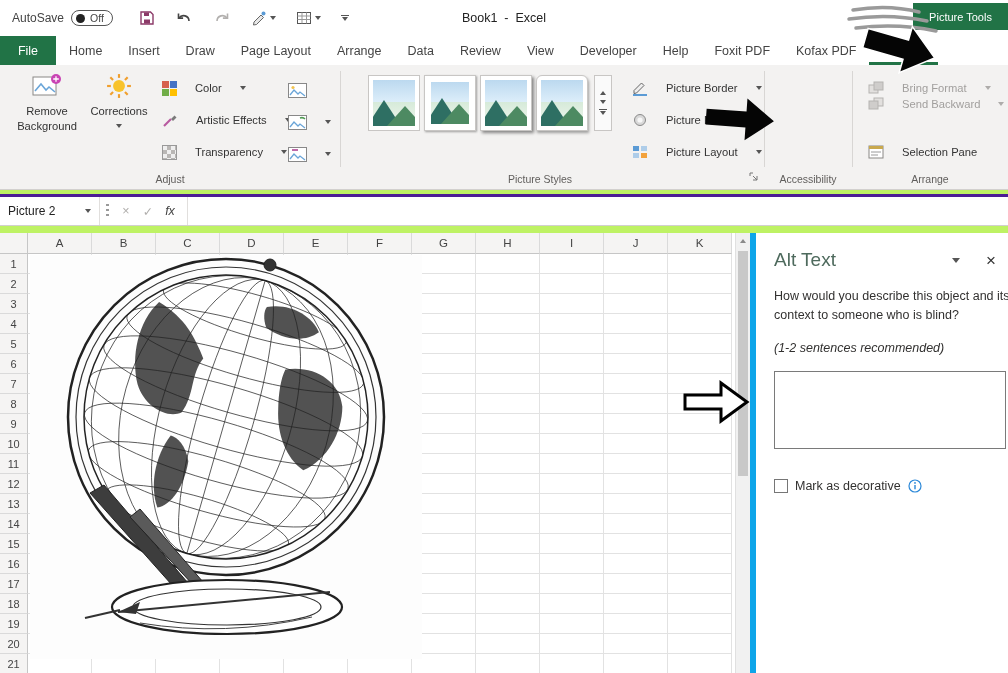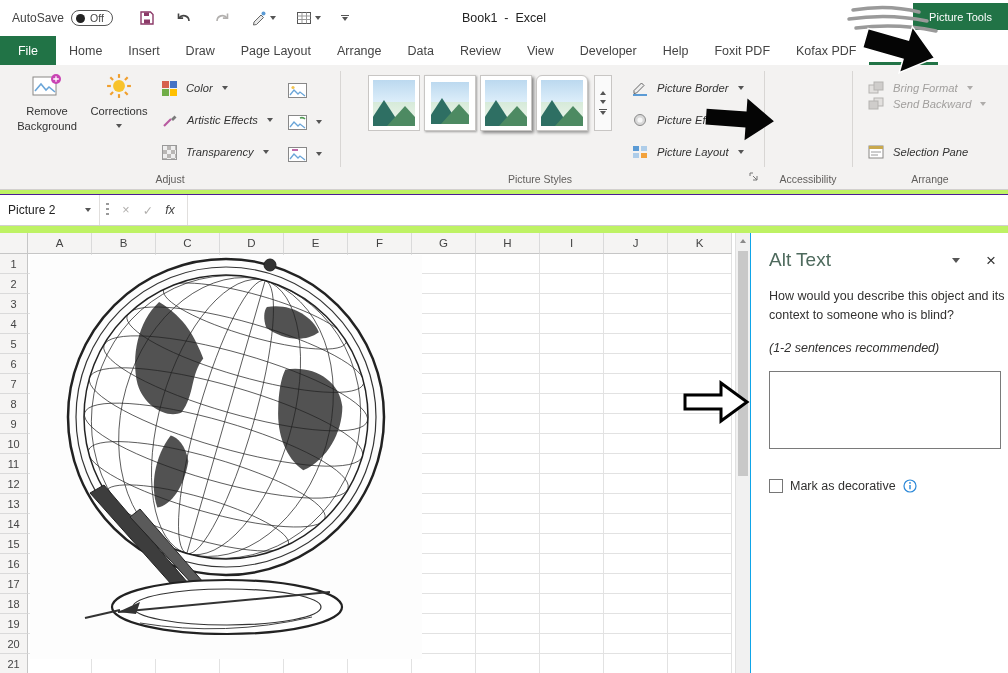--- a/index.html
+++ b/index.html
@@ -21,21 +21,21 @@
   .tabrow { position:absolute; top:36px; left:0; right:0; height:29px; background:#fff; display:flex; align-items:stretch; }
   .tab-file { width:56px; background:#217346; color:#fff; display:flex; align-items:center; justify-content:center; font-size:12.5px; }
   .tab { padding:0 13px; display:flex; align-items:center; font-size:12.5px; color:#444; }
   .tab-format { color:#217346; border-bottom:3px solid #217346; font-weight:bold; }
 
   
   .ribbon { position:absolute; top:65px; left:0; right:0; height:125px; background:#f3f2f1; border-bottom:1px solid #d2d0ce; font-size:11.2px; }
   .vsep { position:absolute; top:6px; bottom:22px; width:1px; background:#d8d6d4; }
   .group-label { position:absolute; bottom:4px; text-align:center; font-size:10.5px; color:#605e5c; }
   .big-btn { position:absolute; top:8px; display:flex; flex-direction:column; align-items:center; gap:5px; text-align:center; line-height:1.3; cursor:default; }
-  .small-row { position:absolute; display:flex; align-items:center; gap:9px; height:22px;font-style:italic; }
+  .small-row { position:absolute; display:flex; align-items:center; gap:18px; height:22px; }
   .caret { width:0; height:0; border-left:3.5px solid transparent; border-right:3.5px solid transparent; border-top:4px solid #555; display:inline-block; }
   .caret.gray { border-top-color:#aeacaa; }
   .checker { width:15px; height:15px; background-image:linear-gradient(45deg,#b9b7b5 25%,transparent 25%,transparent 75%,#b9b7b5 75%),linear-gradient(45deg,#b9b7b5 25%,#efefef 25%,#efefef 75%,#b9b7b5 75%); background-size:8px 8px; background-position:0 0,4px 4px; border:1px solid #999; }
   .color-grid { width:15px; height:15px; display:grid; grid-template-columns:1fr 1fr; grid-template-rows:1fr 1fr; gap:1px; }
   .color-grid span { display:block; }
 
   .thumb { width:52px; height:56px; background:#fff; border:1px solid #c8c6c4; padding:4px; position:absolute; top:10px; }
   .scene { width:100%; height:100%; position:relative; overflow:hidden; background:linear-gradient(180deg,#bcd9ef 0%,#ddeefa 48%,#d6ead9 48%,#f0f7ef 100%); }
   .scene::before { content:""; position:absolute; left:-6px; bottom:0; width:34px; height:26px; background:#2e6f63; clip-path:polygon(50% 0,100% 100%,0 100%); }
   .scene::after { content:""; position:absolute; right:-8px; bottom:0; width:36px; height:20px; background:#4d8a62; clip-path:polygon(50% 0,100% 100%,0 100%); }
@@ -44,21 +44,21 @@
   .thumb.v4 { border-radius:6px 6px 0 0; box-shadow:1px 2px 3px rgba(0,0,0,.35); }
   .gallery-more { position:absolute; top:10px; width:18px; height:56px; border:1px solid #c8c6c4; background:#fafafa; display:flex; flex-direction:column; align-items:center; justify-content:center; gap:5px; }
   .tri-up { width:0;height:0;border-left:3.5px solid transparent;border-right:3.5px solid transparent;border-bottom:4px solid #555; }
   .more-bar { width:8px; height:1.5px; background:#555; }
 
   .alt-btn { position:absolute; left:780px; top:7px; width:54px; height:98px; background:#dbe8e1; border:1px solid #217346; display:flex; flex-direction:column; align-items:center; padding-top:10px; gap:3px; text-align:center; line-height:1.25; }
   .dlg-launcher { position:absolute; bottom:5px; left:749px; }
   .grayed { color:#a19f9d; }
 
   
-  .fbar { position:absolute; top:194px; left:0; right:0; height:32px; background:#fff; border-top:1px solid #4c1d95; border-bottom:1px solid #d2d0ce; display:flex; align-items:center; }
+  .fbar { position:absolute; top:194px; left:0; right:0; height:32px; background:#fff; border-top:3px solid #4c1d95; border-bottom:1px solid #d2d0ce; display:flex; align-items:center; }
   .namebox { width:100px; height:100%; border-right:1px solid #e1dfdd; display:flex; align-items:center; padding:0 8px; gap:8px; font-size:12px; color:#222; }
   .dots { width:3px; height:14px; margin:0 6px; background:repeating-linear-gradient(#9a9a9a 0 2px, transparent 2px 5px); }
   .fb-ico { width:22px; text-align:center; font-size:12.5px; color:#b0aeac; }
   .fb-fx { color:#444; font-style:italic; font-size:12.5px; }
   .fb-input { flex:1; height:100%; border-left:1px solid #e1dfdd; margin-left:6px; }
 
   
   .sheet { position:absolute; top:233px; left:0; width:735px; bottom:0; background:#fff; overflow:hidden; }
   .colhead { position:absolute; top:0; left:0; height:21px; display:flex; }
   .corner { width:28px; height:21px; background:#f5f4f3; border-right:1px solid #c6c6c6; border-bottom:1px solid #c6c6c6; }
@@ -69,21 +69,21 @@
     background-image:repeating-linear-gradient(to right, transparent 0 63px, #e2e2e2 63px 64px),
                      repeating-linear-gradient(to bottom, transparent 0 19px, #e2e2e2 19px 20px); }
   .globe-img { position:absolute; left:30px; top:22px; width:392px; height:404px; background:#fdfdfd; }
 
   
   .vscroll { position:absolute; top:233px; left:735px; width:15px; bottom:0; background:#f1f1f1; border-left:1px solid #e0e0e0; }
   .vs-up { height:16px; display:flex; align-items:center; justify-content:center; }
   .vs-thumb { position:absolute; top:18px; left:2px; width:10px; height:225px; background:#c8c8c8; }
 
   
-  .pane { position:absolute; top:233px; left:750px; right:0; bottom:0; background:#fff; border-left:1px solid #0ea5e9; padding:16px 12px 0 18px; }
+  .pane { position:absolute; top:233px; left:750px; right:0; bottom:0; background:#fff; border-left:6px solid #0ea5e9; padding:16px 12px 0 18px; }
   .pane-head { display:flex; align-items:center; }
   .pane-title { font-size:19px; color:#4e6a5d; }
   .pane-chevron { margin-left:auto; margin-right:26px; border-left:4.5px solid transparent; border-right:4.5px solid transparent; border-top:5px solid #555; width:0; height:0; }
   .pane-close { font-size:17px; color:#333; line-height:1; }
   .pane-q { margin-top:16px; width:248px; font-size:12.5px; color:#323130; line-height:1.5; }
   .pane-hint { margin-top:16px; font-size:12.5px; font-style:italic; color:#323130; }
   .pane-textarea { margin-top:16px; width:232px; height:78px; border:1px solid #7a7a7a; background:#fff; }
   .pane-dec { margin-top:30px; display:flex; align-items:center; gap:7px; font-size:12.5px; color:#323130; }
   .cb { width:14px; height:14px; border:1px solid #767676; background:#fff; }
 

